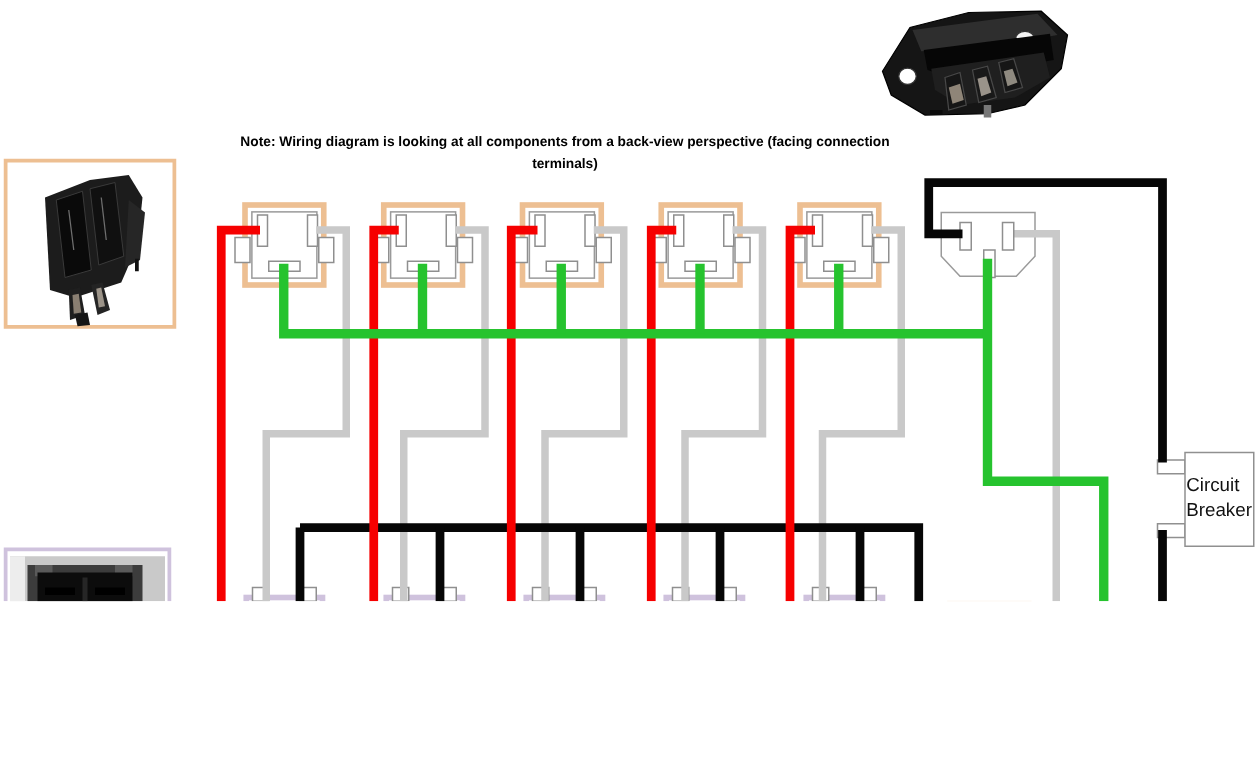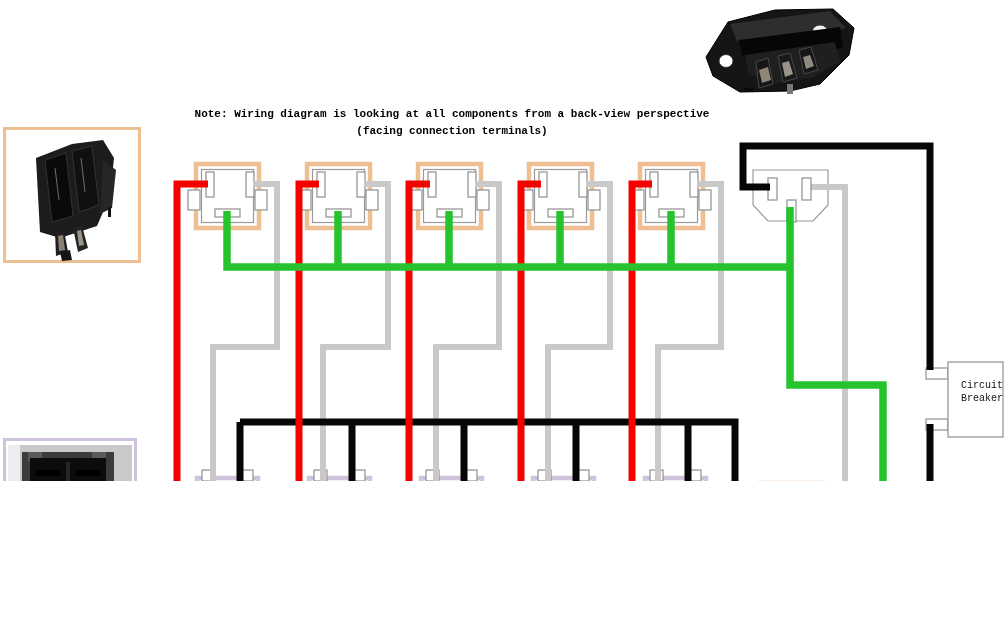--- a/index.html
+++ b/index.html
@@ -1,22 +1,22 @@
 <!DOCTYPE html>
 <html><head>
 <meta charset="utf-8">
 <style>
   html,body{margin:0;padding:0;background:#fff;}
   .stage{position:relative;width:1004px;height:481px;background:#ffffff;overflow:hidden;
-         font-family:Liberation Mono, monospace;}
+         font-family:Liberation Sans, sans-serif;}
   .stage svg{position:absolute;left:0;top:0;}
   .note{position:absolute;left:172px;top:106px;width:560px;text-align:center;
         font-size:11px;font-weight:bold;color:#000;line-height:1.55;}
-  .cb-label{position:absolute;left:949px;top:379px;width:54px;text-align:right;
-        font-size:10px;color:#111;line-height:1.3;}
+  .cb-label{position:absolute;left:949px;top:379px;width:54px;text-align:left;
+        font-size:15px;color:#111;line-height:1.3;}
 </style>
 </head>
 <body>
 
 <div class="stage">
 
 <svg width="1004" height="625" viewBox="0 0 1004 625">
 
   <defs>
 

